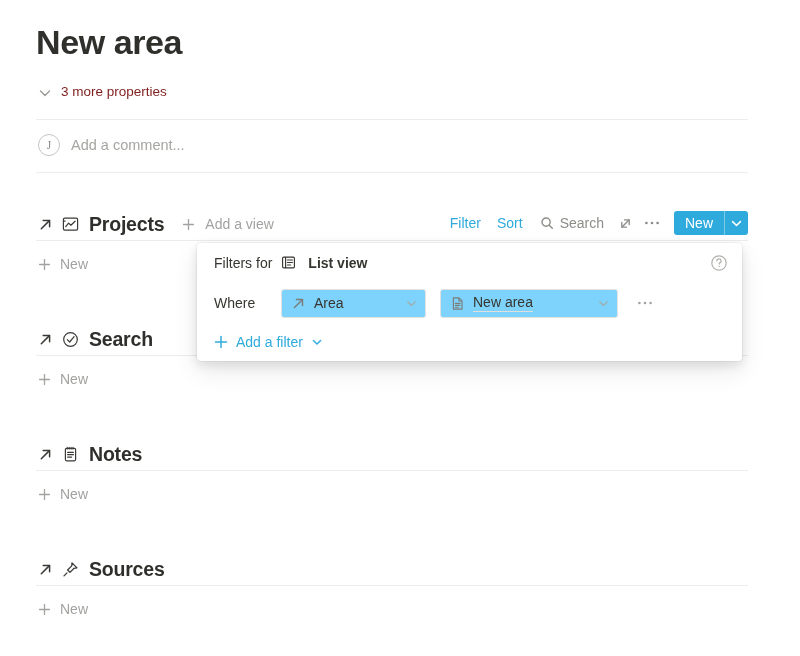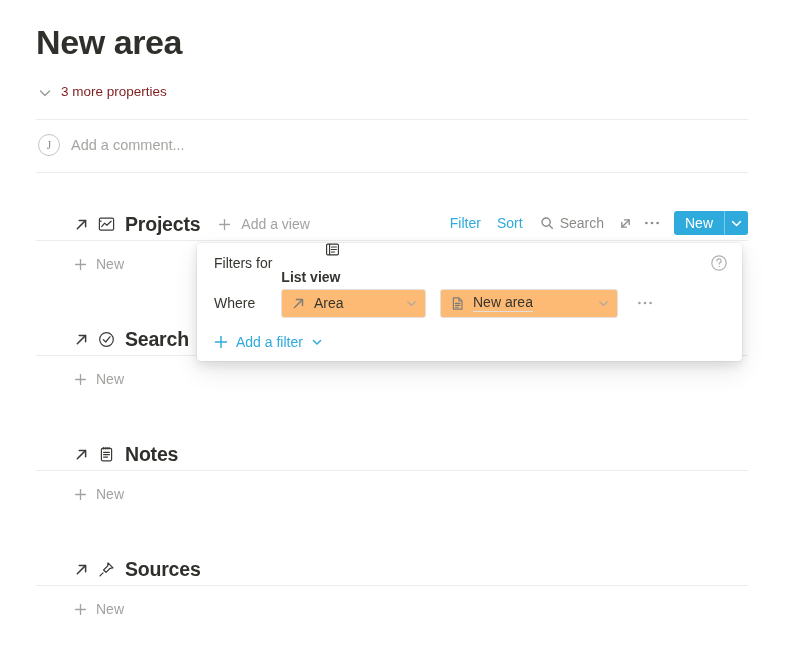--- a/index.html
+++ b/index.html
@@ -89,21 +89,20 @@
   .comment-ph {
     font-size: 14.5px;
     color: #a6a5a1;
   }
 
   
   .section {
     position: absolute;
     left: 0;
     width: 732px;
-    padding-left: 36px;
   }
   .sec-head {
     position: relative;
     height: 30px;
     display: flex;
     align-items: center;
     padding-left: 38px;
   }
   .arrow-ne {
     width: 15px;
@@ -238,28 +237,27 @@
     align-items: center;
     height: 40px;
     padding: 0 14px 0 17px;
   }
   .pop-head-text {
     font-size: 14px;
     color: #37352f;
   }
   .listview-chip {
     display: inline-flex;
-    align-items: flex-end;
+    align-items: flex-start;
     gap: 12px;
     margin-left: 9px;
     font-size: 14px;
     font-weight: bold;
     color: #37352f;
     cursor: pointer;
-    flex-direction: column;
   }
   .lv-ico {
     width: 15px;
     height: 15px;
     flex: none;
   }
   .help-btn {
     margin-left: auto;
     width: 18px;
     height: 18px;
@@ -281,21 +279,21 @@
   }
   .select {
     height: 29px;
     border: 1px solid #e2e1df;
     border-radius: 3px;
     display: flex;
     align-items: center;
     padding: 0 7px 0 9px;
     box-sizing: border-box;
     cursor: pointer;
-    background: #fdba74;
+    background: #7dd3fc;
   }
   .select .s-ico {
     width: 15px;
     height: 15px;
     flex: none;
     margin-right: 8px;
     color: #7d7c78;
   }
   .select .s-label {
     font-size: 14px;

